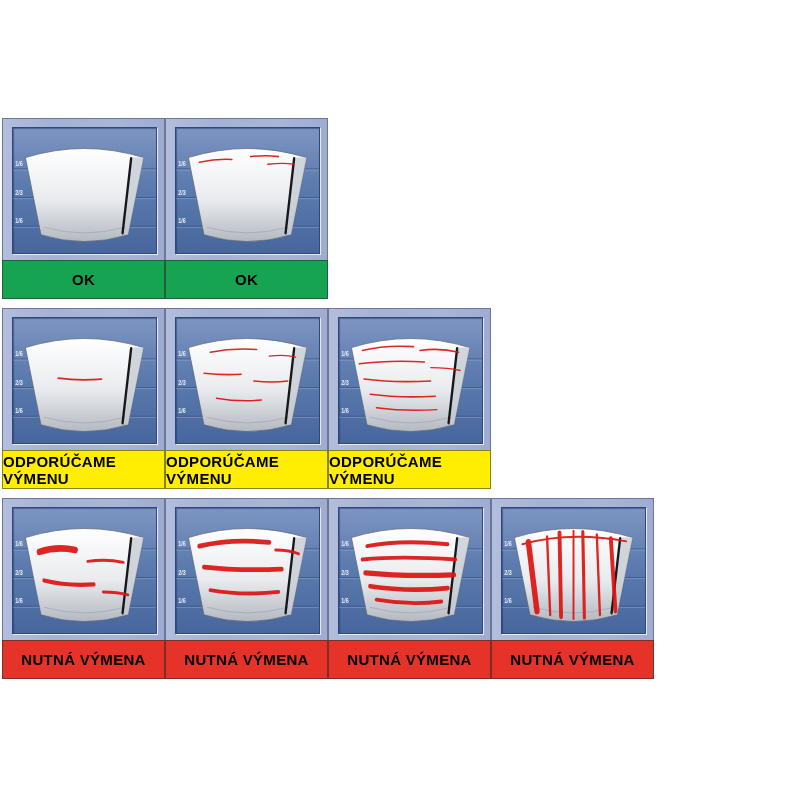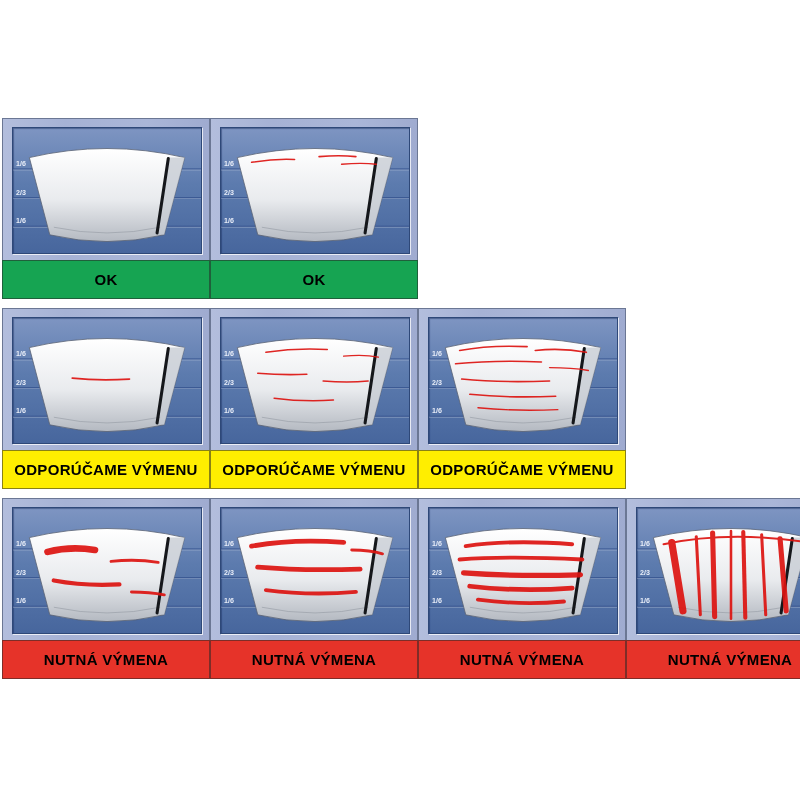--- a/index.html
+++ b/index.html
@@ -3,21 +3,21 @@
 <meta charset="utf-8">
 <style>
   html,body{margin:0;padding:0;}
   body{
     width:800px;height:800px;background:#ffffff;
     font-family:"Liberation Sans",sans-serif;
     position:relative;overflow:hidden;
   }
   #chart{position:absolute;top:118px;left:2px;}
   .row{display:flex;margin-bottom:9px;}
-  .cell{width:208px;box-sizing:border-box;display:flex;flex-direction:column;}
+  .cell{width:163px;box-sizing:border-box;display:flex;flex-direction:column;}
   .cell + .cell{margin-left:0px;}
   .panel{
     height:142px;background:#a9b5d7;
     background:linear-gradient(90deg,#b3bedd 0%,#a6b2d5 30%,#aab6d8 70%,#9fabd0 100%);
     border:1px solid #6b7794;border-bottom:none;
     padding:8px 9px;box-sizing:border-box;
   }
   .panel-inner{
     width:100%;height:100%;position:relative;
     background:linear-gradient(#7e95c2,#5c7bae 45%,#47669d);

